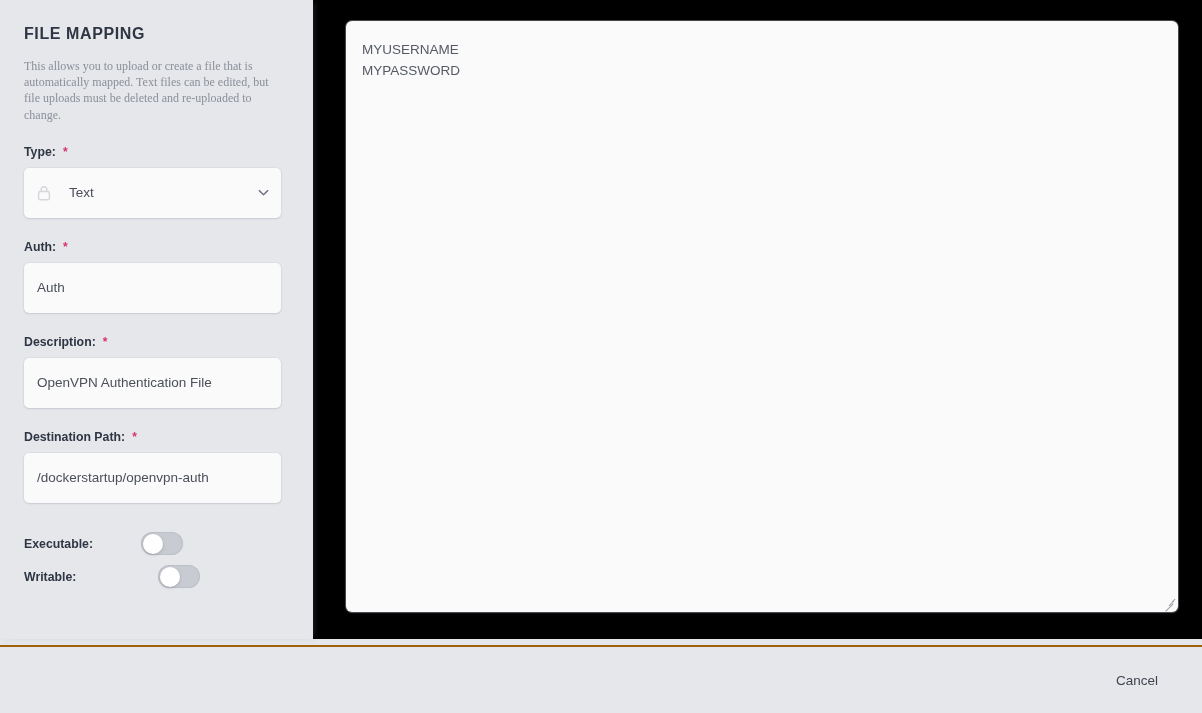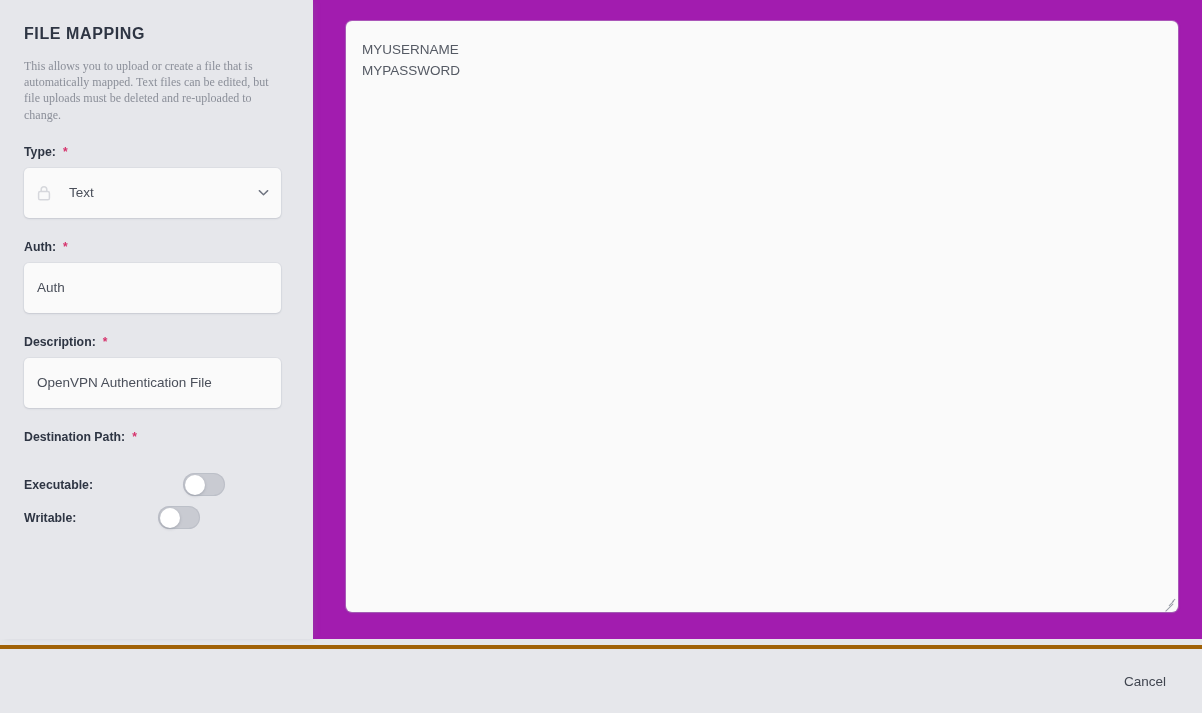--- a/index.html
+++ b/index.html
@@ -117,21 +117,21 @@
     align-items: center;
     height: 30px;
   }
   .toggle-row.first { margin-top: 26px; }
   .toggle-row.second { margin-top: 3px; }
   .toggle-label {
     font-size: 12.3px;
     font-weight: bold;
     color: #2e3543;
   }
-  .toggle-row.first .toggle-label { width: 159px; }
+  .toggle-row.first .toggle-label { width: 117px; }
   .toggle-row.second .toggle-label { width: 134px; }
   .switch {
     width: 42px;
     height: 23px;
     border-radius: 12px;
     background: #c9cbd2;
     position: relative;
     flex: 0 0 auto;
     box-shadow: inset 0 0 0 1px rgba(170,174,184,0.4);
   }
@@ -142,21 +142,21 @@
     width: 20px;
     height: 20px;
     border-radius: 50%;
     background: #ffffff;
     box-shadow: 0 1px 3px rgba(90,95,110,0.35);
   }
 
   
   .main {
     flex: 1 1 auto;
-    background: #a21caf;
+    background: #000000;
     position: relative;
     min-width: 0;
   }
   .editor {
     position: absolute;
     left: 33px;
     top: 21px;
     right: 24px;
     bottom: 27px;
     background: #fafafa;
@@ -191,25 +191,25 @@
     transform-origin: center;
   }
   .resize-grip i:nth-child(1) { width: 11px; right: 0; bottom: 1px; transform: rotate(-45deg); }
   .resize-grip i:nth-child(2) { width: 7px;  right: 0; bottom: 4.5px; transform: rotate(-45deg); }
   .resize-grip i:nth-child(3) { width: 3.5px; right: 0; bottom: 8px; transform: rotate(-45deg); }
 
   
   .footer {
     flex: 0 0 68px;
     background: #e6e7eb;
-    border-top: 4px solid #a16207;
+    border-top: 2px solid #a16207;
     display: flex;
     align-items: center;
     justify-content: flex-end;
-    padding-right: 8px;
+    padding-right: 16px;
     box-sizing: border-box;
     gap: 0;
     position: relative;
     z-index: 3;
     margin-top: 6px;
   }
   .btn-cancel {
     background: none;
     border: 0;
     font-family: "Liberation Sans", sans-serif;
@@ -300,20 +300,23 @@
         <div class="control">
           <span class="value">OpenVPN Authentication File</span>
         </div>
       </div>
 
       <div class="field-group">
         <div class="field-label">
           <span>Destination Path:</span>
           <span class="req">*</span>
         </div>
+        <div class="control">
+          <span class="value">/dockerstartup/openvpn-auth</span>
+        </div>
       </div>
 
       <div class="toggle-row first">
         <span class="toggle-label">Executable:</span>
         <span class="switch">
           <span class="knob"></span>
         </span>
       </div>
       <div class="toggle-row second">
         <span class="toggle-label">Writable:</span>

